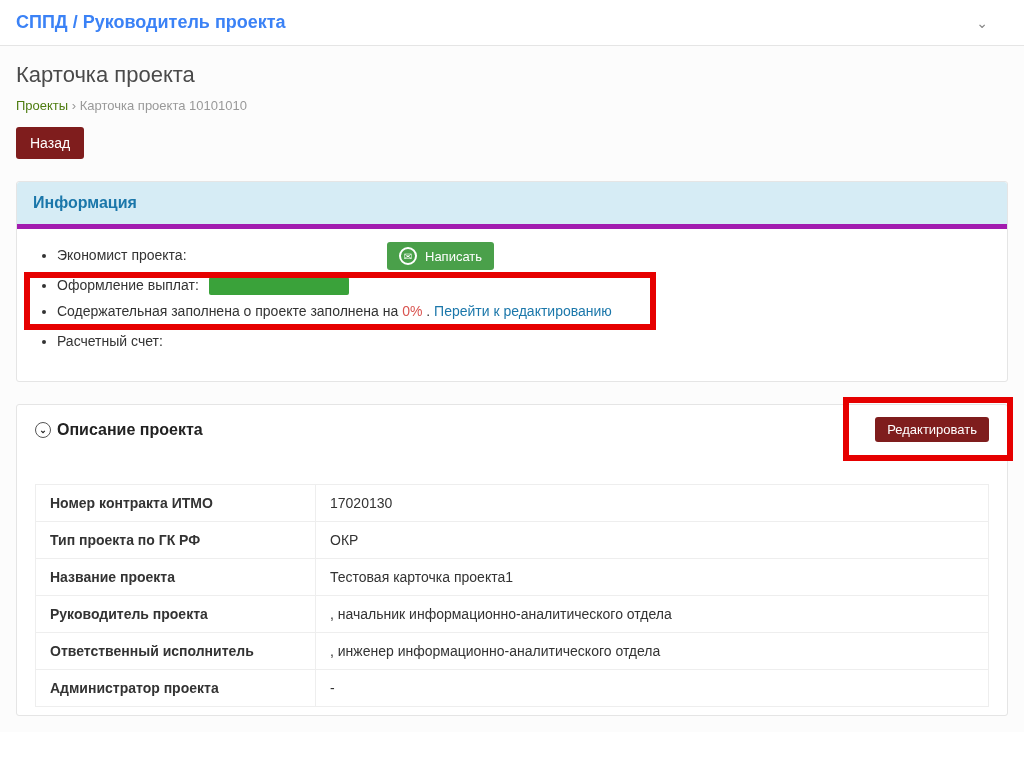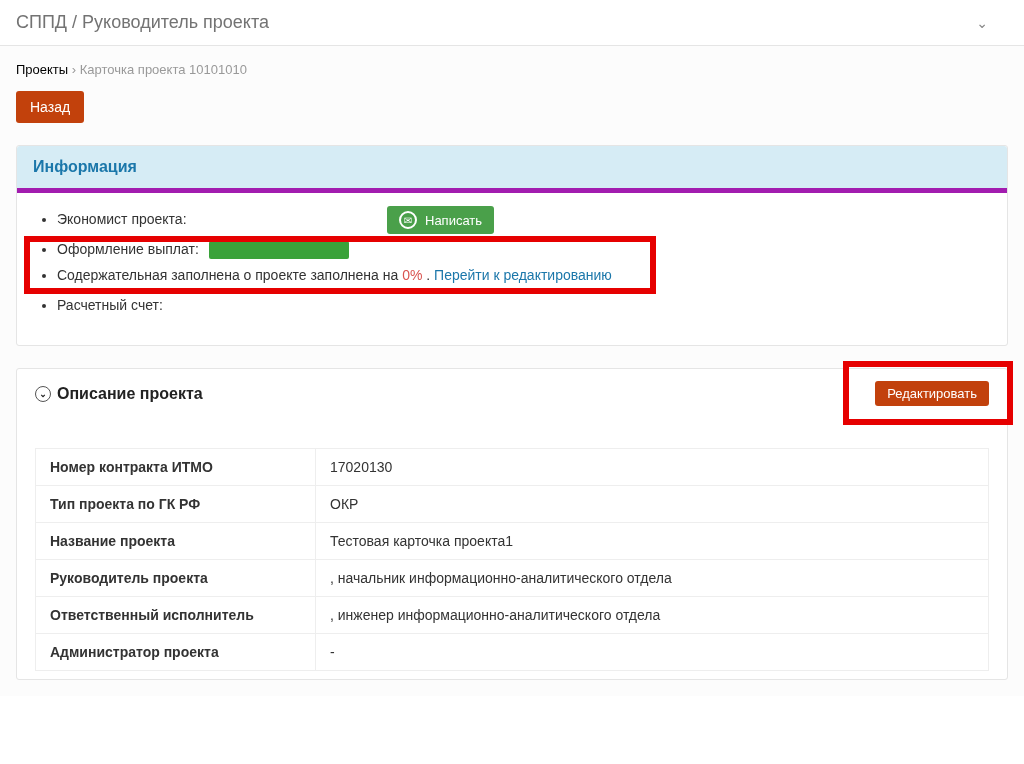--- a/index.html
+++ b/index.html
@@ -12,22 +12,22 @@
     overflow-x: hidden;
   }
   .topbar {
     display: flex;
     align-items: center;
     padding: 12px 16px;
     border-bottom: 1px solid #e5e5e5;
   }
   .topbar-title {
     font-size: 18px;
-    font-weight: 400;
-    color: #737373;
+    font-weight: 700;
+    color: #3b82f6;
     flex: 0 0 auto;
   }
   .topbar-spacer { flex: 1; }
   .search-box {
     width: 150px;
     padding: 6px 10px;
     border: none;
     background: #f5f5f5;
     border-radius: 3px;
     color: #888;
@@ -44,32 +44,32 @@
     font-size: 22px;
     font-weight: 400;
     color: #4a4a4a;
     margin-bottom: 10px;
   }
   .breadcrumb {
     color: #999;
     font-size: 13px;
     margin-bottom: 14px;
   }
-  .breadcrumb a { color: #000000; text-decoration: none; }
+  .breadcrumb a { color: #4d7c0f; text-decoration: none; }
   .btn {
     display: inline-flex;
     align-items: center;
     padding: 8px 14px;
     border: none;
     border-radius: 3px;
     font-size: 14px;
     cursor: pointer;
     color: #fff;
   }
-  .btn-primary { background: #c2410c; }
+  .btn-primary { background: #7f1d1d; }
   .btn-success { background: #4aa04a; }
   .btn-small { padding: 5px 12px; font-size: 13px; }
   .panel {
     background: #fff;
     border: 1px solid #e5e5e5;
     border-radius: 3px;
     margin-top: 22px;
   }
   .panel-info .panel-head {
     background: #d6ecf5;
@@ -175,20 +175,21 @@
 </head>
 <body>
 
 <div class="topbar">
   <div class="topbar-title">СППД / Руководитель проекта</div>
   <div class="topbar-spacer"></div>
   <span class="chevron">⌄</span>
 </div>
 
 <div class="content">
+  <h1 class="page-heading">Карточка проекта</h1>
   <div class="breadcrumb">
     <a href="#">Проекты</a>
     <span>›</span>
     <span>Карточка проекта 10101010</span>
   </div>
   <button class="btn btn-primary">Назад</button>
 
   <div class="panel panel-info">
     <div class="panel-head">Информация</div>
     <div class="panel-body">

